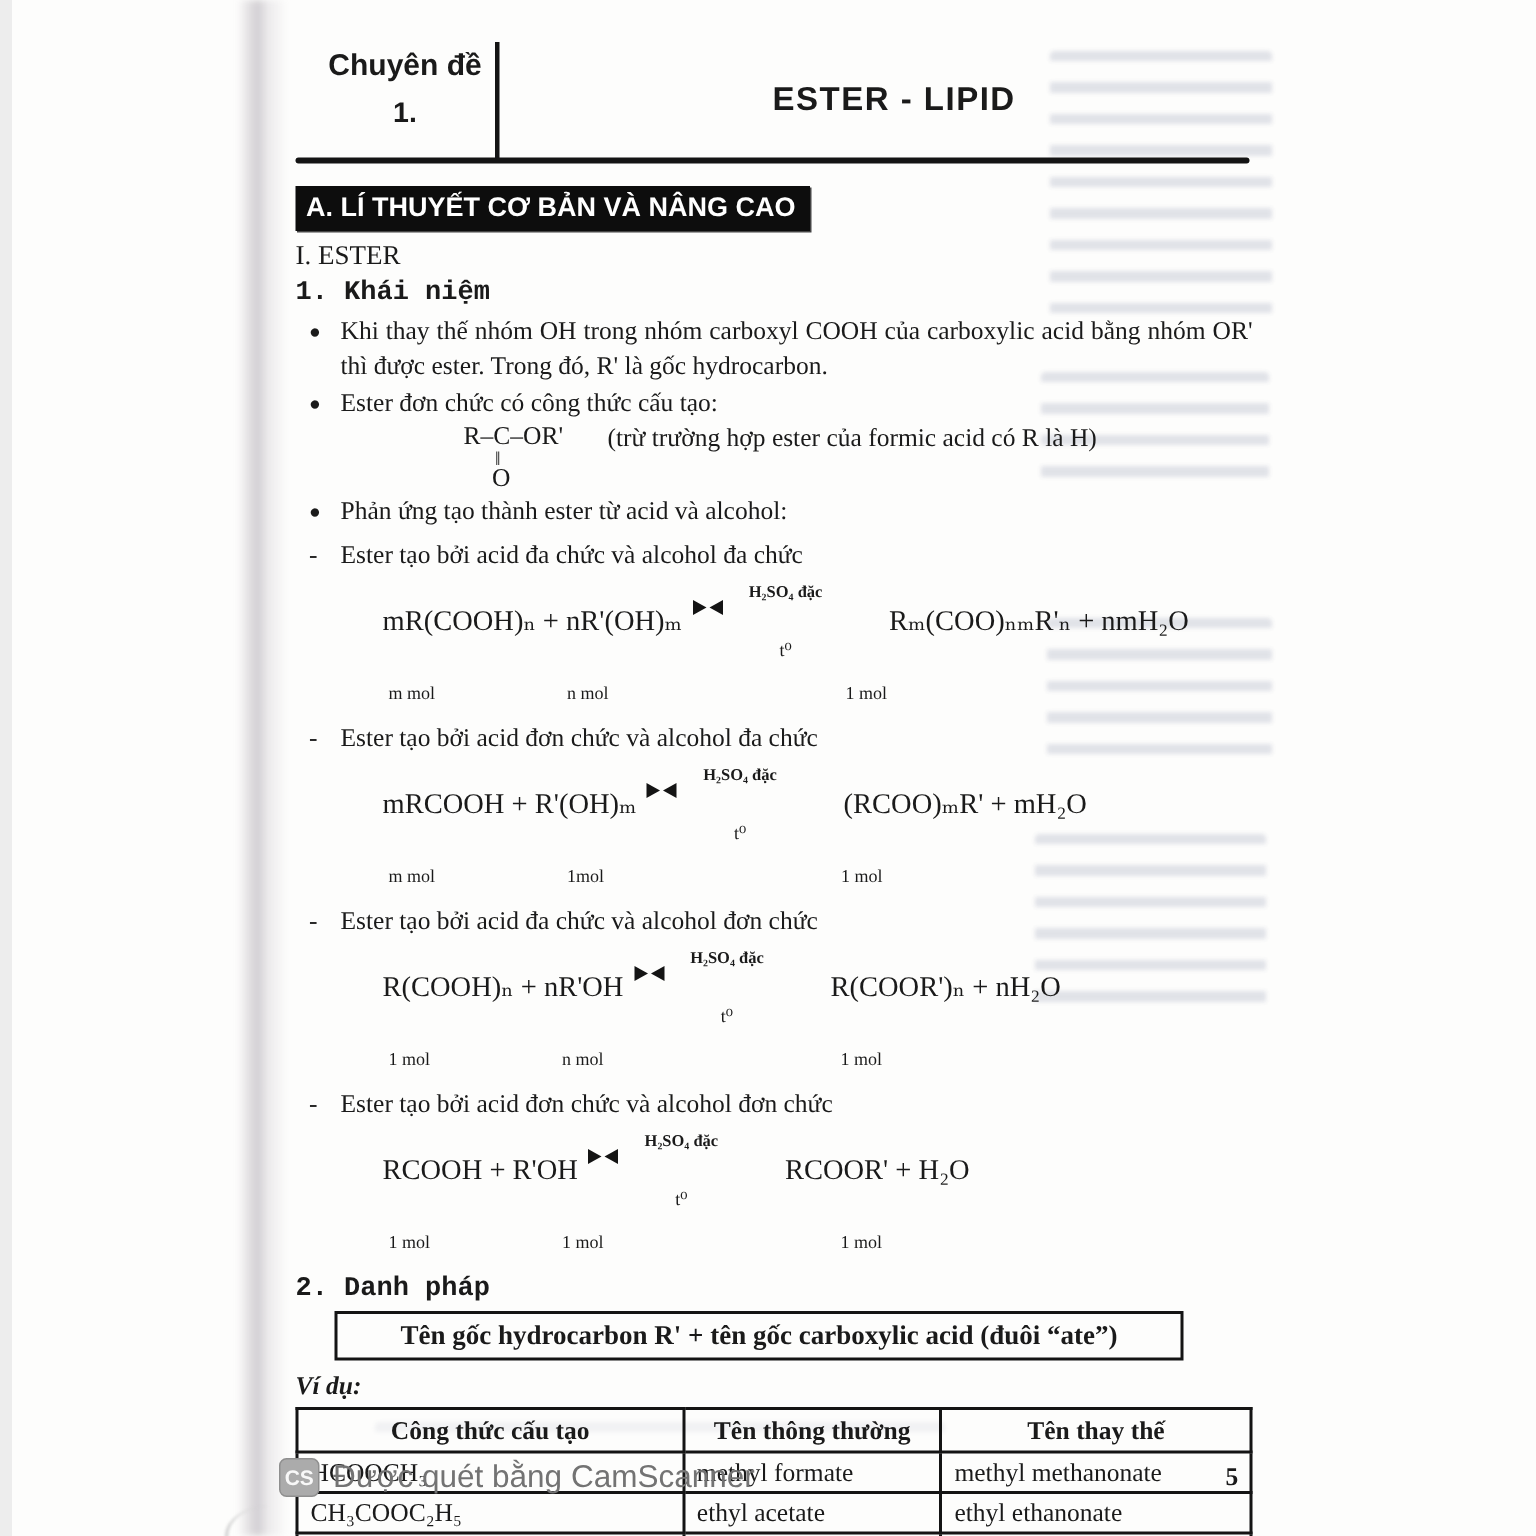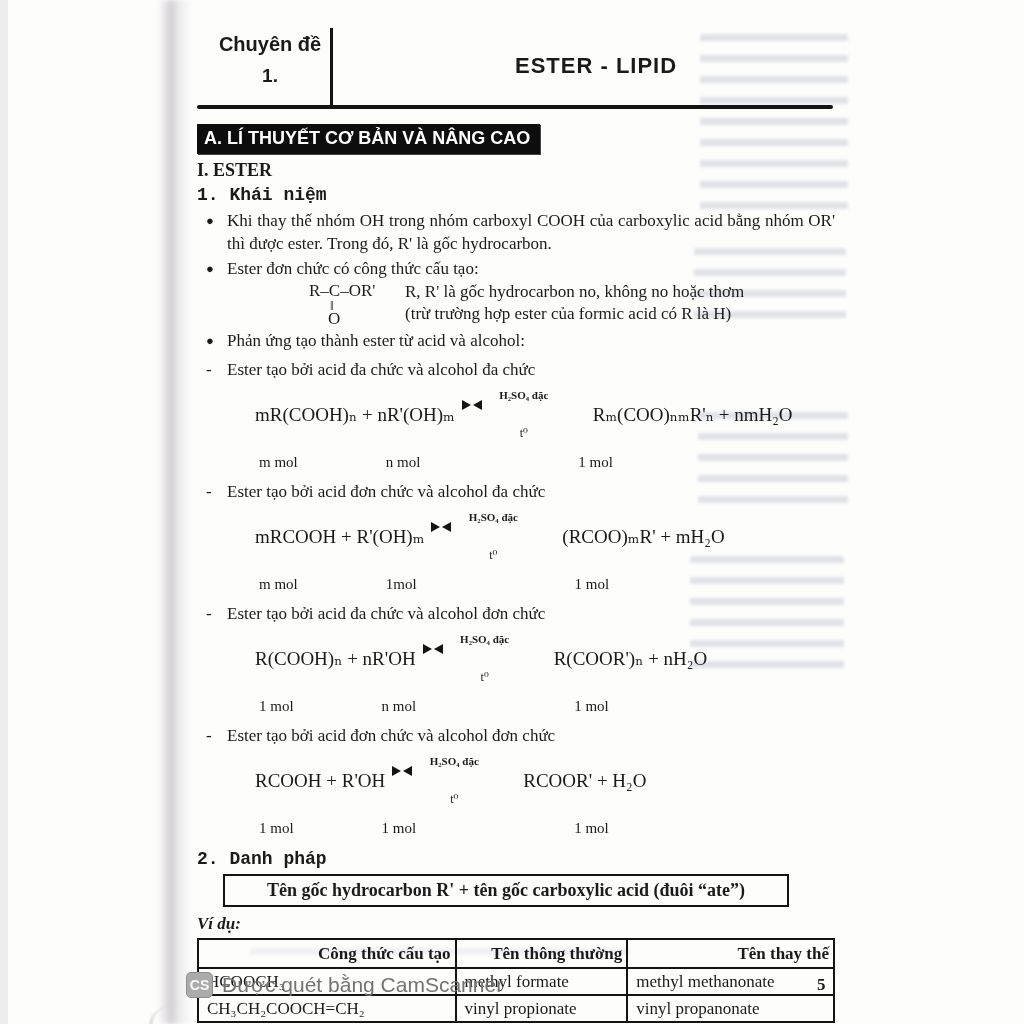--- a/index.html
+++ b/index.html
@@ -28,21 +28,21 @@
     font-family:"Liberation Sans","DejaVu Sans",sans-serif; font-weight:bold; font-size:20px; line-height:24px; }
   .chuyen-num { margin-top:8px; font-size:19px; }
   .vline { position:absolute; left:133px; top:28px; width:2.5px; height:80px; background:#141414; }
   .page-title { position:absolute; left:318px; top:54px;
     font-family:"Liberation Sans","DejaVu Sans",sans-serif; font-weight:bold; font-size:22px; letter-spacing:1px; }
   .hrule { position:absolute; left:0; right:2px; top:105px; height:4px; background:#141414; border-radius:2px; }
   
   .black-bar { display:inline-block; margin-top:12px; background:#0d0d0d; color:#fff;
     font-family:"Liberation Sans","DejaVu Sans",sans-serif; font-weight:bold; font-size:18px;
     padding:3px 10px 4px 7px; box-shadow:1px 1px 0 #444; }
-  .h-roman { font-weight:bold; font-size:18px; margin-top:5px; }
+  .h-roman { font-weight:normal; font-size:18px; margin-top:5px; }
   .h-num   { font-weight:bold; font-size:18px; margin-top:2px;font-family:Liberation Mono, monospace; }
   
   .li { display:flex; margin-top:2px; }
   .li .marker { width:30px; padding-left:9px; flex:none; }
   .li .bullet-glyph { font-size:13px; }
   .li .txt { flex:1; }
   .just { text-align:justify;font-family:Liberation Serif, serif; }
   
   .struct-row { display:flex; margin:1px 0 2px 0; }
   .struct { margin-left:112px; width:96px; flex:none; text-align:left; }
@@ -56,33 +56,33 @@
   .equation { display:flex; align-items:center; margin:8px 0 0 58px; gap:13px; font-size:19px; }
   .eq-arrow { display:inline-flex; flex-direction:column; align-items:center; width:112px; flex:none; }
   .eq-cat { font-size:11px; font-weight:bold; line-height:12px; }
   .arrows { width:100%; padding:2px 0 1px 0; }
   .arr { position:relative; height:2px; background:#141414; margin:3px 2px; }
   .arr-r::after { content:""; position:absolute; right:-1px; top:-4.5px;
     border:5px solid transparent; border-left:9px solid #141414; border-right:none; }
   .arr-l::before { content:""; position:absolute; left:-1px; top:-4.5px;
     border:5px solid transparent; border-right:9px solid #141414; border-left:none; }
   .eq-cond { font-size:12px; line-height:13px; }
-  .mols { display:flex; margin-top:11px; font-size:15px; }
+  .mols { display:flex; margin-top:11px; font-size:12px; }
   .mol:nth-child(1) { margin-left:62px; }
   .mol:nth-child(2) { margin-left:88px; }
   .mol:nth-child(3) { margin-left:158px; }
   
   .danh-phap { margin-top:8px; }
   .name-box { border:2.5px solid #141414; margin:3px 4px 5px 26px; width:566px;
     text-align:center; font-weight:bold; font-size:18px; padding:3px 4px; }
   .vi-du { font-weight:bold; font-style:italic; margin-bottom:3px; }
   
   table.ex { width:100%; border-collapse:collapse; border:2.5px solid #141414; }
   table.ex th, table.ex td { border:2px solid #141414; font-size:17px; padding:1px 8px; }
-  table.ex th { text-align:right; font-weight:bold; padding:2px 4px; }
+  table.ex th { text-align:center; font-weight:bold; padding:2px 4px; }
   table.ex td { text-align:left; height:25px; }
   table.ex col.c1 { width:40.5%; } table.ex col.c2 { width:27%; } table.ex col.c3 { width:32.5%; }
   
   .cs-logo { position:absolute; left:186px; top:972px; width:27px; height:26px;
     background:#ababab; border:1.5px solid #8f8f8f; border-radius:5px; color:#f8f8f8;
     font-family:"Liberation Sans","DejaVu Sans",sans-serif; font-weight:bold; font-size:14px;
     display:flex; align-items:center; justify-content:center; }
   .cs-text { position:absolute; left:222px; top:973px; color:#737373;
     font-family:Liberation Sans, sans-serif; font-size:21px; }
   .page-num { position:absolute; left:817px; top:975px; font-weight:bold; font-size:17px; }
@@ -129,21 +129,20 @@
       <span class="txt">Ester đơn chức có công thức cấu tạo:</span>
     </div>
 
     <div class="struct-row">
       <div class="struct">
         <div class="l1">R–C–OR'</div>
         <div class="l2">‖</div>
         <div class="l3">O</div>
       </div>
       <div class="struct-notes">
-        <div>R, R' là gốc hydrocarbon no, không no hoặc thơm</div>
         <div>(trừ trường hợp ester của formic acid có R là H)</div>
       </div>
     </div>
 
     <div class="li">
       <span class="marker bullet-glyph">●</span>
       <span class="txt">Phản ứng tạo thành ester từ acid và alcohol:</span>
     </div>
 
     <div>
@@ -261,20 +260,25 @@
           <th>Tên thay thế</th>
         </tr>
       </thead>
       <tbody>
           <tr>
             <td>HCOOCH₃</td>
             <td>methyl formate</td>
             <td>methyl methanonate</td>
           </tr>
           <tr>
+            <td>CH₃COOC₂H₅</td>
+            <td>ethyl acetate</td>
+            <td>ethyl ethanonate</td>
+          </tr>
+          <tr>
             <td>CH₃CH₂COOCH=CH₂</td>
             <td>vinyl propionate</td>
             <td>vinyl propanonate</td>
           </tr>
         </tbody>
     </table>
   </div>
 
   <div class="cs-logo">CS</div>
   <div class="cs-text">Được quét bằng CamScanner</div>

